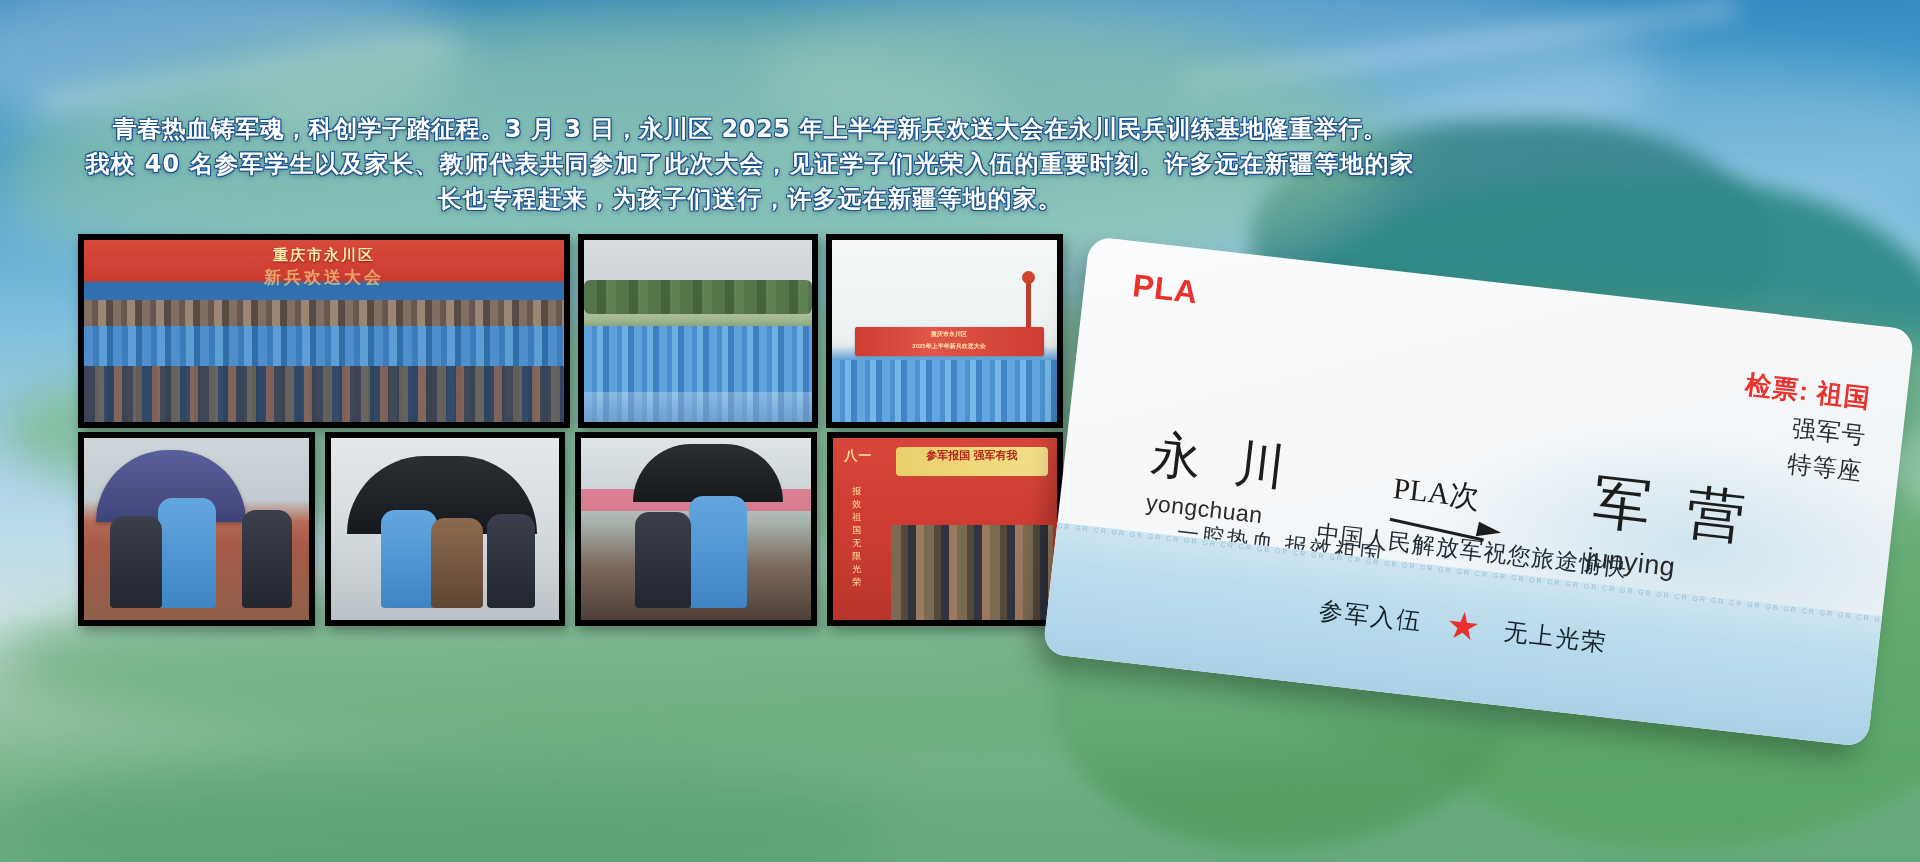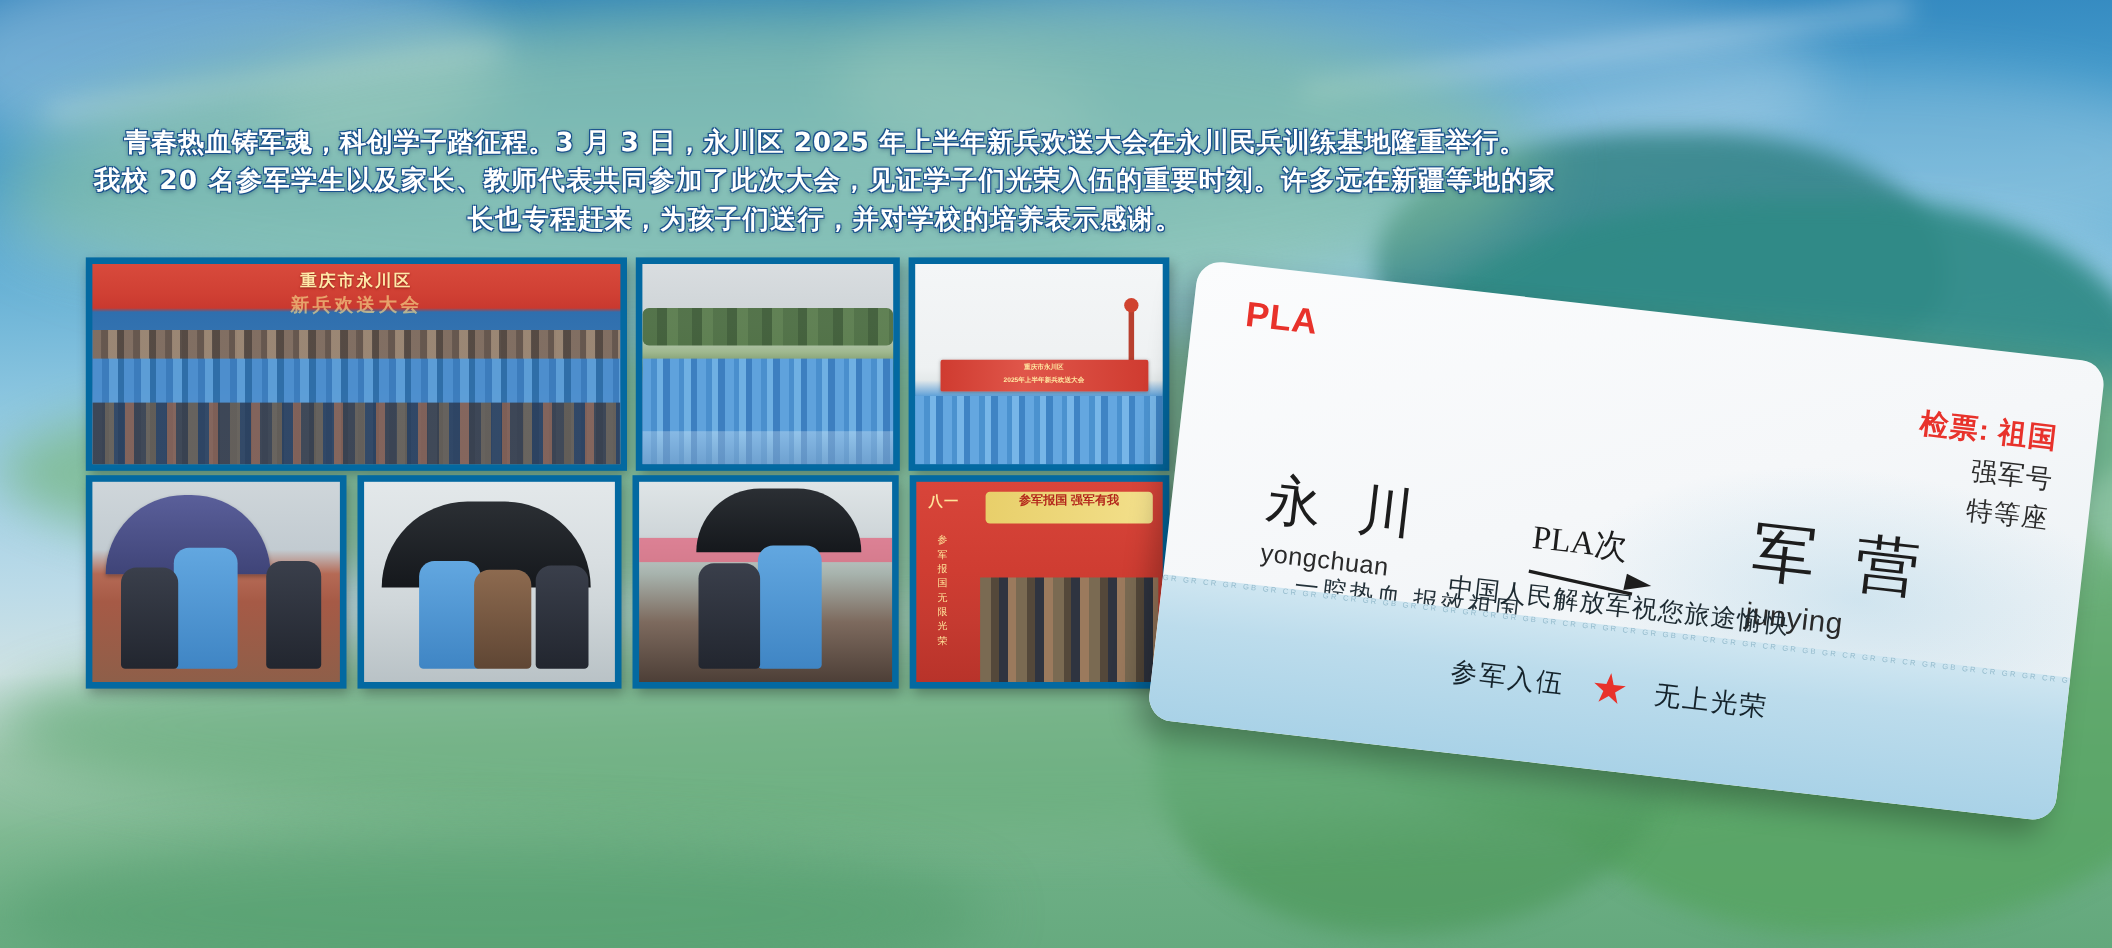--- a/index.html
+++ b/index.html
@@ -48,21 +48,21 @@
     text-shadow:
       0 0 2px #1a4f86, 1px 1px 0 #1b5390, -1px 1px 0 #1b5390,
       1px -1px 0 #1b5390, -1px -1px 0 #1b5390, 0 2px 5px rgba(10,40,80,.45);
     white-space:nowrap;
   }
   .headline .ln{display:block;}
   .headline .ln2,.headline .ln3{letter-spacing:1px;}
 
   
   .photo{
-    position:absolute;background:#0369a1;padding:6px;
+    position:absolute;background:#000000;padding:6px;
     box-shadow:3px 5px 11px rgba(0,0,0,.33);
     overflow:hidden;
   }
   .photo .inner{width:100%;height:100%;overflow:hidden;position:relative;background:#cfd8dd;}
 
   
   #ph1{left:78px;top:234px;width:480px;height:182px;}
   #ph1 .inner{background:
      linear-gradient(180deg,#d84a3c 0%,#cf3f33 16%,#c9392f 22%,#2f6fae 24%,#3b79b4 60%,#6d9ec9 78%,#9e7b63 100%);
   }
@@ -194,22 +194,22 @@
   <div class="camo camo-green1"></div>
   <div class="camo camo-green2"></div>
   <div class="camo camo-green3"></div>
   <div class="camo-lightgreen"></div>
   <div class="camo-bottom"></div>
   <div class="camo-bottom2"></div>
   <div class="camo-dark"></div>
 
   <div class="headline">
     <span class="ln ln1">青春热血铸军魂，科创学子踏征程。3 月 3 日，永川区 2025 年上半年新兵欢送大会在永川民兵训练基地隆重举行。</span>
-    <span class="ln ln2">我校 20 名参军学生以及家长、教师代表共同参加了此次大会，见证学子们光荣入伍的重要时刻。许多远在新疆等地的家</span>
-    <span class="ln ln3">长也专程赶来，为孩子们送行，并对学校的培养表示感谢。</span>
+    <span class="ln ln2">我校 40 名参军学生以及家长、教师代表共同参加了此次大会，见证学子们光荣入伍的重要时刻。许多远在新疆等地的家</span>
+    <span class="ln ln3">长也专程赶来，为孩子们送行，许多远在新疆等地的家。</span>
   </div>
 
   <div class="photo" id="ph1">
     <div class="inner">
       <div class="banner-txt">重庆市永川区</div>
       <div class="banner-txt2">新兵欢送大会</div>
       <div class="crowd"></div>
       <div class="crowd-row2"></div>
     </div>
   </div>
@@ -258,21 +258,21 @@
       <div class="fig fig-dark" style="left:54px;top:74px;width:56px;height:96px;"></div>
     </div>
   </div>
 
   <div class="photo" id="ph7">
     <div class="inner">
       <div class="bayi">八一</div>
       <div class="red-slogan">
         <span>参军报国 强军有我</span>
       </div>
-      <div class="vert-txt">参军报国 无限光荣</div>
+      <div class="vert-txt">报效祖国 无限光荣</div>
       <div class="grp"></div>
     </div>
   </div>
 
   <div id="ticket-wrap">
     <div id="ticket">
 
       <div class="tk-pla">PLA</div>
 
       <div class="tk-check">

